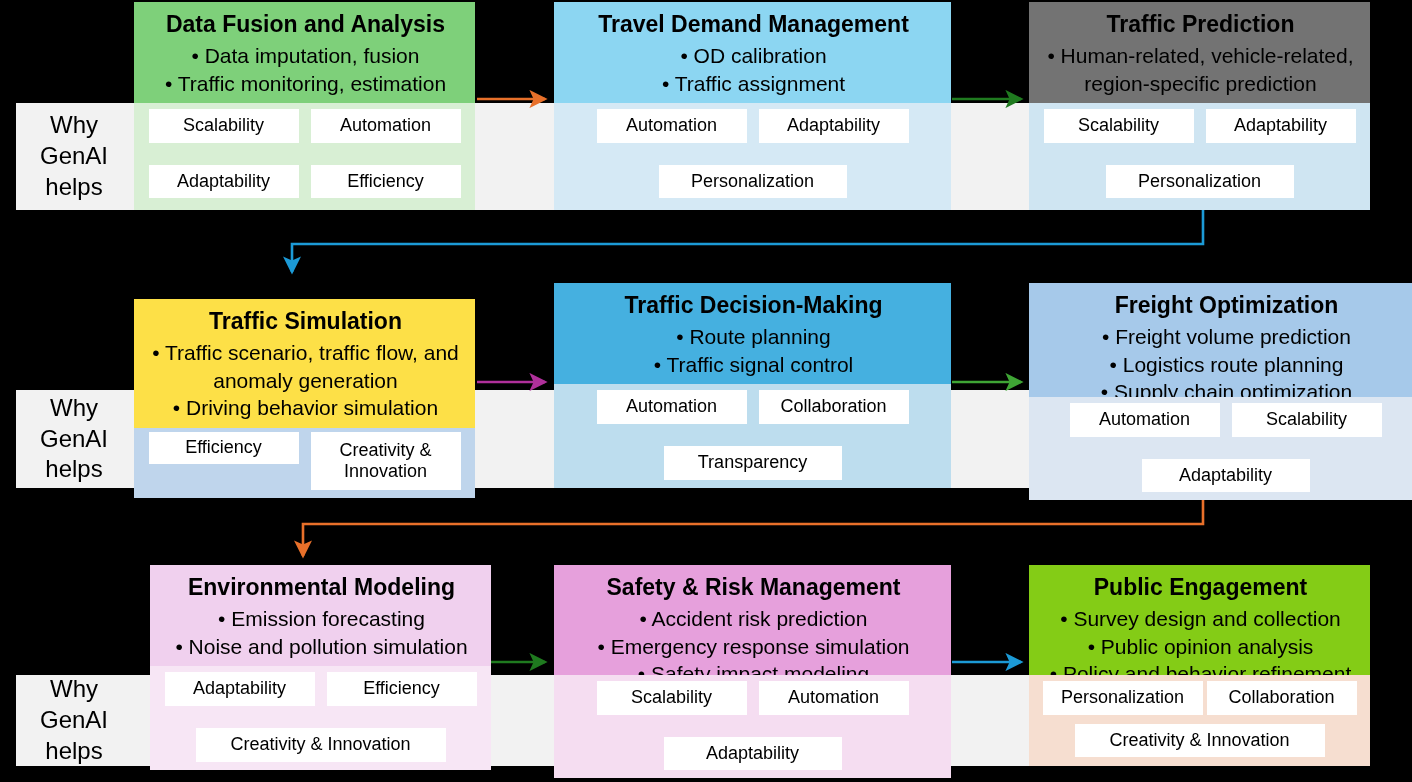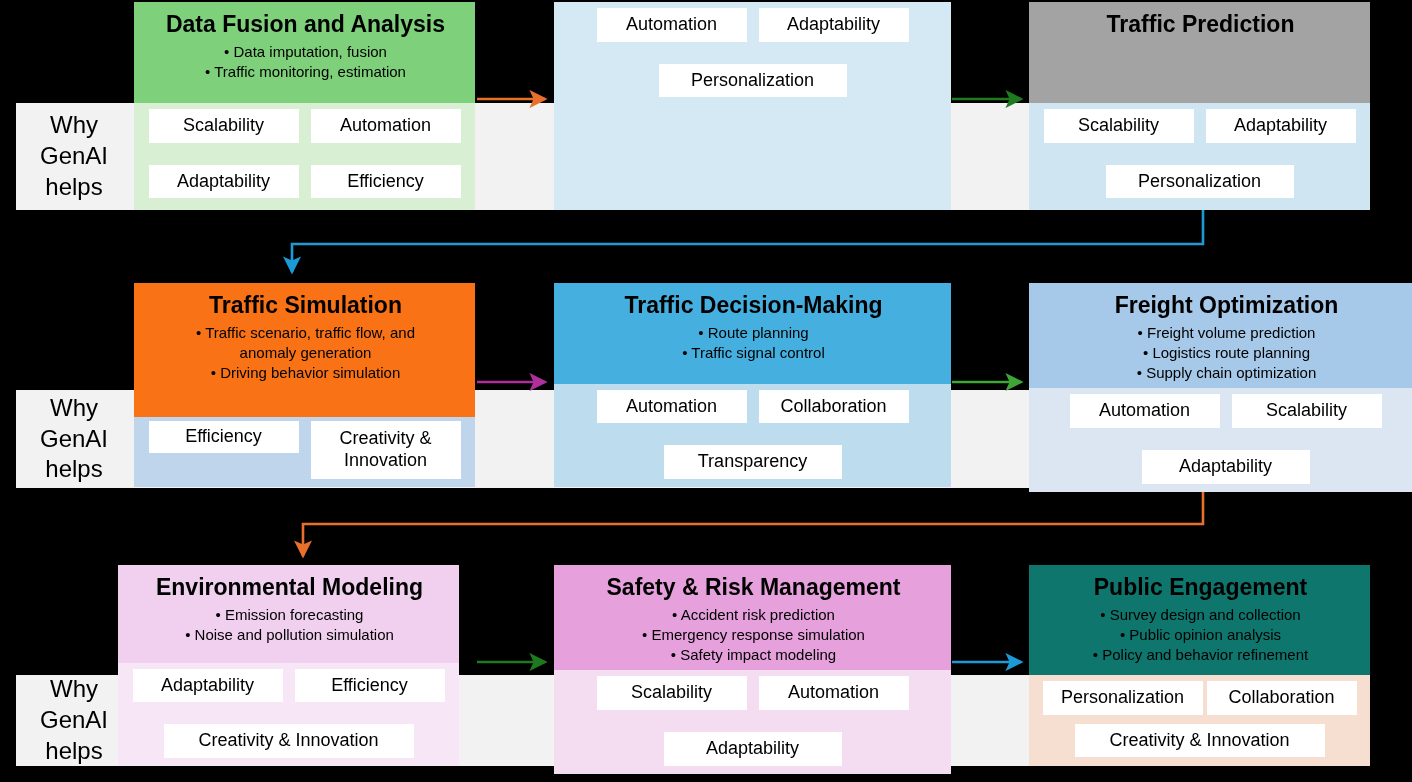--- a/index.html
+++ b/index.html
@@ -54,21 +54,21 @@
   }
   .card-title {
     font-size: 23px;
     font-weight: bold;
     color: #000;
     line-height: 1.22;
     margin-bottom: 4px;
     white-space: nowrap;
   }
   .card-bullets {
-    font-size: 15px;
+    font-size: 21px;
     color: #000;
     line-height: 1.32;
   }
   .card-bullets div { white-space: nowrap; }
   .card-benefits {
     width: 100%;
     flex: 1;
     padding: 6px 8px 8px 8px;
     display: flex;
     flex-wrap: wrap;
@@ -174,40 +174,51 @@
     </div>
     <div class="card-benefits" style="background:#D8EFD4;">
       <div class="chip">Scalability</div>
       <div class="chip">Automation</div>
       <div class="chip">Adaptability</div>
       <div class="chip">Efficiency</div>
     </div>
   </div>
 
   <div class="card" style="left:554px; top:2px; width:397px; height:208px;">
+    <div class="card-head" style="background:#8CD6F2; height:101px;">
+      <div class="card-title">Travel Demand Management</div>
+      <div class="card-bullets">
+        <div>• OD calibration</div>
+        <div>• Traffic assignment</div>
+      </div>
+    </div>
     <div class="card-benefits" style="background:#D5E9F5;">
       <div class="chip">Automation</div>
       <div class="chip">Adaptability</div>
       <div class="chip" style="min-width:188px;">Personalization</div>
     </div>
   </div>
 
   <div class="card" style="left:1029px; top:2px; width:341px; height:208px;">
-    <div class="card-head" style="background:#a3a3a3; height:101px;">
+    <div class="card-head" style="background:#737373; height:101px;">
       <div class="card-title">Traffic Prediction</div>
+      <div class="card-bullets">
+        <div>• Human-related, vehicle-related,</div>
+        <div>region-specific prediction</div>
+      </div>
     </div>
     <div class="card-benefits" style="background:#CFE5F2;">
       <div class="chip">Scalability</div>
       <div class="chip">Adaptability</div>
       <div class="chip" style="min-width:188px;">Personalization</div>
     </div>
   </div>
 
   <div class="card" style="left:134px; top:283px; width:341px; height:204px;">
-    <div class="card-head" style="background:#f97316; height:142px;">
+    <div class="card-head" style="background:#fde047; height:142px;margin-top:16px;">
       <div class="card-title">Traffic Simulation</div>
       <div class="card-bullets">
         <div>• Traffic scenario, traffic flow, and</div>
         <div>anomaly  generation</div>
         <div>• Driving behavior simulation</div>
       </div>
     </div>
     <div class="card-benefits" style="background:#BFD5EC; padding-top:4px; align-items:flex-start;">
       <div class="chip" style="height:32px;">Efficiency</div>
       <div class="chip" style="height:58px; white-space:normal; max-width:140px;">Creativity &amp; Innovation</div>
@@ -238,21 +249,21 @@
         <div>• Supply chain optimization</div>
       </div>
     </div>
     <div class="card-benefits" style="background:#DCE6F2;">
       <div class="chip">Automation</div>
       <div class="chip">Scalability</div>
       <div class="chip" style="min-width:168px;">Adaptability</div>
     </div>
   </div>
 
-  <div class="card" style="left:118px; top:565px; width:341px; height:201px;">
+  <div class="card" style="left:150px; top:565px; width:341px; height:201px;">
     <div class="card-head" style="background:#F0D0EE; height:110px;">
       <div class="card-title">Environmental Modeling</div>
       <div class="card-bullets">
         <div>• Emission forecasting</div>
         <div>• Noise and pollution simulation</div>
       </div>
     </div>
     <div class="card-benefits" style="background:#F7E6F5;">
       <div class="chip">Adaptability</div>
       <div class="chip">Efficiency</div>
@@ -270,21 +281,21 @@
       </div>
     </div>
     <div class="card-benefits" style="background:#F5DDF1;">
       <div class="chip">Scalability</div>
       <div class="chip">Automation</div>
       <div class="chip" style="min-width:178px;">Adaptability</div>
     </div>
   </div>
 
   <div class="card" style="left:1029px; top:565px; width:341px; height:201px;">
-    <div class="card-head" style="background:#0f766e; height:110px;">
+    <div class="card-head" style="background:#84cc16; height:110px;">
       <div class="card-title">Public Engagement</div>
       <div class="card-bullets">
         <div>• Survey design and collection</div>
         <div>• Public opinion analysis</div>
         <div>• Policy and behavior refinement</div>
       </div>
     </div>
     <div class="card-benefits" style="background:#F6DED0; gap:9px 4px;">
       <div class="chip" style="min-width:160px;">Personalization</div>
       <div class="chip" style="min-width:150px;">Collaboration</div>

